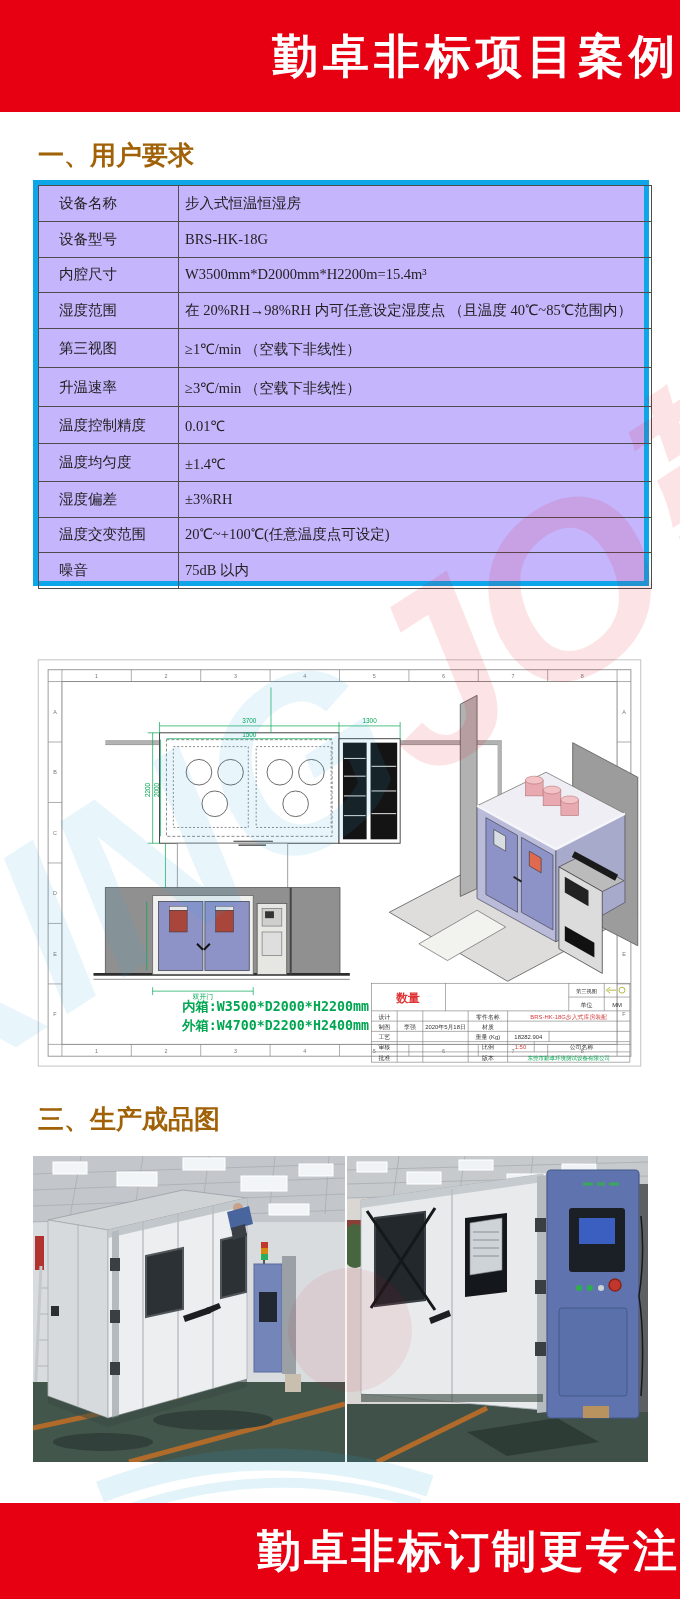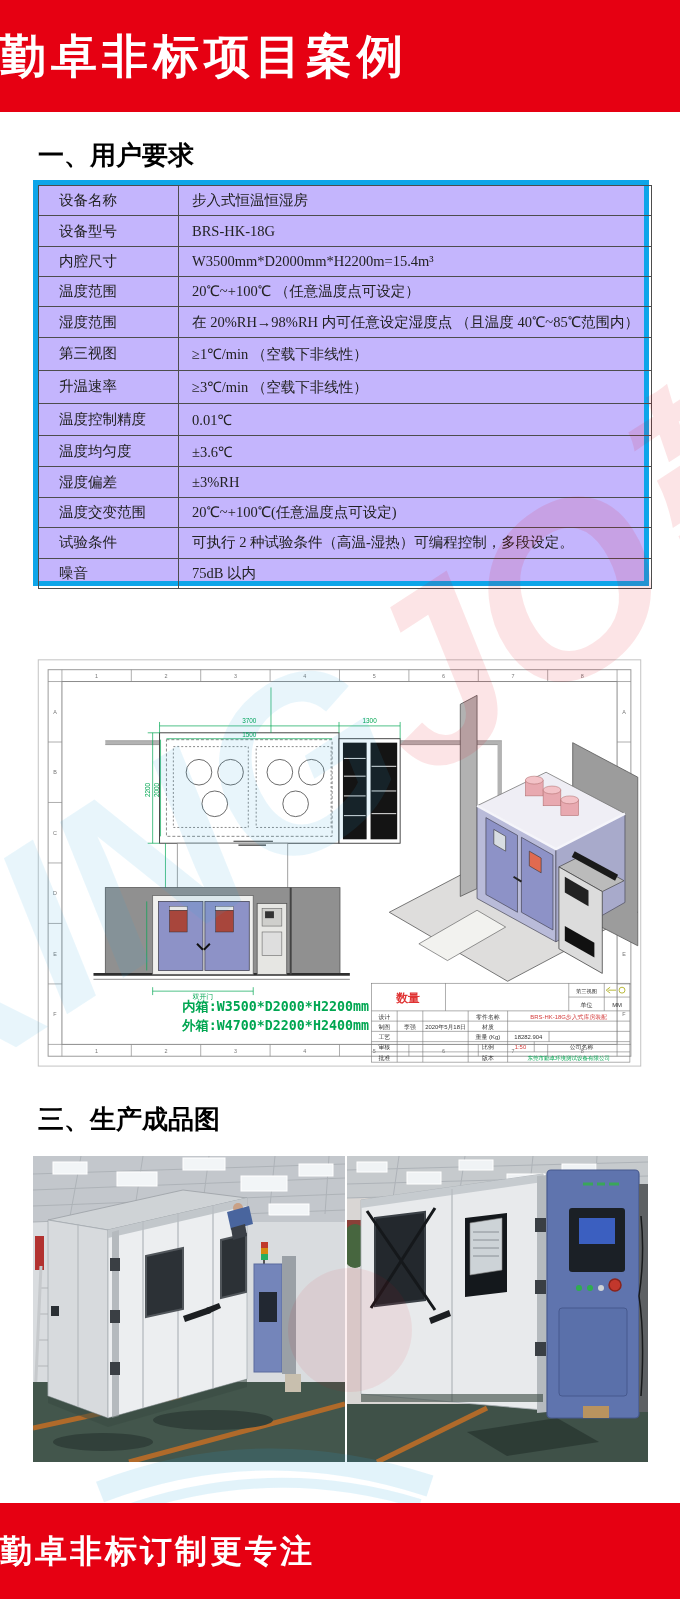--- a/index.html
+++ b/index.html
@@ -1,34 +1,34 @@
 <!DOCTYPE html>
 <html><head>
 <meta charset="utf-8">
 <style>
   html,body{margin:0;padding:0;background:#ffffff;}
   .page{position:relative;width:680px;height:1599px;background:#ffffff;overflow:hidden;
         font-family:"Liberation Sans",sans-serif;}
   
   .banner{position:absolute;left:0;width:680px;background:#e60012;color:#ffffff;
-          display:flex;align-items:center;justify-content:flex-start;z-index:10;}
+          display:flex;align-items:center;justify-content:flex-end;z-index:10;}
   .banner.top{top:0;height:112px;}
   .banner.bottom{top:1503px;height:96px;}
   .banner .t{font-weight:900;font-size:46px;letter-spacing:5px;line-height:1;}
-  .banner.bottom .t{font-size:32px;letter-spacing:3px;}
-  
-  .sec-h{position:absolute;left:38px;font-size:26px;font-weight:900;color:#000000;z-index:4;}
+  .banner.bottom .t{font-size:44px;letter-spacing:3px;}
+  
+  .sec-h{position:absolute;left:38px;font-size:26px;font-weight:900;color:#a16207;z-index:4;}
   
   .req-wrap{position:absolute;left:33px;top:180px;width:616px;height:406px;z-index:3;
             background:#c4b5fd;border:5px solid #0ea5e9;box-sizing:border-box;}
   table.req{border-collapse:collapse;table-layout:fixed;width:614px;height:404px;
             font-family:"Liberation Serif",serif;font-size:14.5px;color:#222222;}
   table.req td{border:1px solid #4d4d4d;vertical-align:middle;overflow:hidden;white-space:nowrap;}
   table.req td.lbl{width:118px;padding-left:20px;}
-  table.req td.val{padding-left:13px;}
+  table.req td.val{padding-left:6px;}
   
   .draw-wrap{position:absolute;left:33px;top:648px;width:613px;height:424px;z-index:3;}
   .draw-wrap svg{display:block;}
   svg text{font-family:"Liberation Sans",sans-serif;}
   .cad-dim{fill:#00a651;font-size:6.5px;}
   .cad-lbl{fill:#00a651;font-size:13.5px;font-weight:bold;font-family:"DejaVu Sans Mono",monospace;}
   .tb-txt{fill:#333333;font-size:6px;}
   .tb-red{fill:#d43c3c;font-size:6px;}
   .tb-green{fill:#00a651;font-size:5.6px;}
   .tb-qty{fill:#e03333;font-size:12px;font-weight:bold;}
@@ -65,54 +65,46 @@
           </tr>
       <tr>
             <td class="lbl">设备型号</td>
             <td class="val">BRS-HK-18G</td>
           </tr>
       <tr>
             <td class="lbl">内腔尺寸</td>
             <td class="val">W3500mm*D2000mm*H2200m=15.4m³</td>
           </tr>
       <tr>
-            <td class="lbl">温度范围</td>
-            <td class="val">20℃~+100℃ （任意温度点可设定）</td>
-          </tr>
-      <tr>
             <td class="lbl">湿度范围</td>
             <td class="val">在 20%RH→98%RH 内可任意设定湿度点 （且温度 40℃~85℃范围内）</td>
           </tr>
       <tr>
             <td class="lbl">第三视图</td>
             <td class="val">≥1℃/min （空载下非线性）</td>
           </tr>
       <tr>
             <td class="lbl">升温速率</td>
             <td class="val">≥3℃/min （空载下非线性）</td>
           </tr>
       <tr>
             <td class="lbl">温度控制精度</td>
             <td class="val">0.01℃</td>
           </tr>
       <tr>
             <td class="lbl">温度均匀度</td>
-            <td class="val">±3.6℃</td>
+            <td class="val">±1.4℃</td>
           </tr>
       <tr>
             <td class="lbl">湿度偏差</td>
             <td class="val">±3%RH</td>
           </tr>
       <tr>
             <td class="lbl">温度交变范围</td>
             <td class="val">20℃~+100℃(任意温度点可设定)</td>
-          </tr>
-      <tr>
-            <td class="lbl">试验条件</td>
-            <td class="val">可执行 2 种试验条件（高温-湿热）可编程控制，多段设定。</td>
           </tr>
       <tr>
             <td class="lbl">噪音</td>
             <td class="val">75dB 以内</td>
           </tr>
     </tbody>
       </table>
   </div>
 
 

